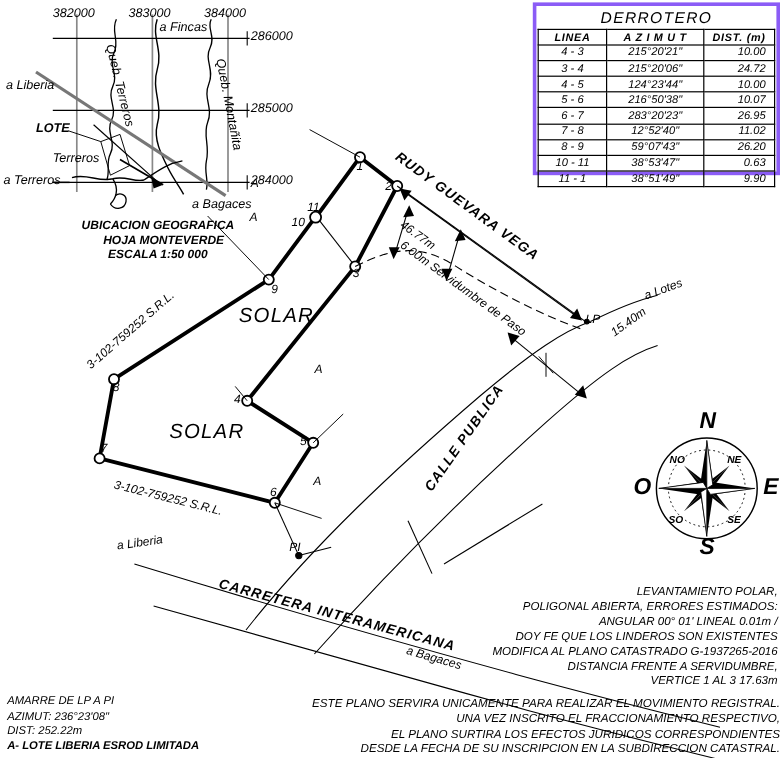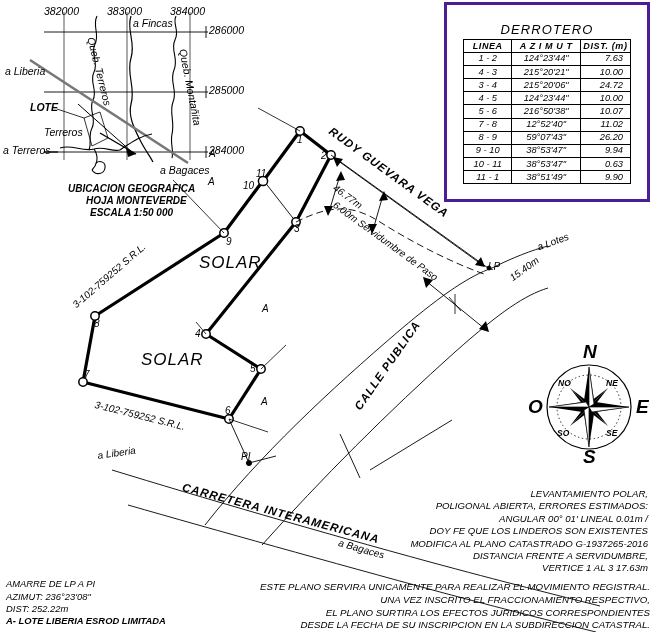--- a/index.html
+++ b/index.html
@@ -7,23 +7,23 @@
   body {
     font-family:"Liberation Sans", sans-serif;
     position:relative;
     color:#000;
   }
   .plan { position:absolute; left:0; top:0; width:652px; height:632px; }
   svg.layer { position:absolute; left:0; top:0; width:652px; height:632px; }
 
   
   #derrotero-table {
-    position:absolute; left:444px; top:2px; width:206px; height:200px;
-    background:#fff; border:3px solid #4c1d95;
-    padding:16px;
+    position:absolute; left:444px; top:2px; width:206px; height:144px;
+    background:#fff; border:3px solid #8b5cf6;
+    padding:1px;
   }
   #derrotero-table .tbl-title {
     text-align:center; font-style:italic; font-size:13px; letter-spacing:1.1px;
     padding:1px 0 2px 0; font-family:"Liberation Sans", sans-serif;
   }
   #derrotero-table table { width:100%; border-collapse:collapse; }
   #derrotero-table th, #derrotero-table td {
     border:1px solid #000; font-style:italic; font-size:9.3px;
     text-align:center; padding:0.6px 1px; line-height:1.18;
     font-family:"Liberation Sans", sans-serif; white-space:nowrap;
@@ -255,58 +255,53 @@
         </colgroup>
       <thead>
         <tr>
           <th>LINEA</th>
           <th>A Z I M U T</th>
           <th>DIST. (m)</th>
         </tr>
       </thead>
       <tbody>
         <tr>
-            <td>1 - 2</td>
-            <td>124°23'44"</td>
-            <td class="dist">7.63</td>
-          </tr>
-        <tr>
             <td>4 - 3</td>
             <td>215°20'21"</td>
             <td class="dist">10.00</td>
           </tr>
         <tr>
             <td>3 - 4</td>
             <td>215°20'06"</td>
             <td class="dist">24.72</td>
           </tr>
         <tr>
             <td>4 - 5</td>
             <td>124°23'44"</td>
             <td class="dist">10.00</td>
           </tr>
         <tr>
             <td>5 - 6</td>
             <td>216°50'38"</td>
             <td class="dist">10.07</td>
           </tr>
         <tr>
+            <td>6 - 7</td>
+            <td>283°20'23"</td>
+            <td class="dist">26.95</td>
+          </tr>
+        <tr>
             <td>7 - 8</td>
             <td>12°52'40"</td>
             <td class="dist">11.02</td>
           </tr>
         <tr>
             <td>8 - 9</td>
             <td>59°07'43"</td>
             <td class="dist">26.20</td>
-          </tr>
-        <tr>
-            <td>9 - 10</td>
-            <td>38°53'47"</td>
-            <td class="dist">9.94</td>
           </tr>
         <tr>
             <td>10 - 11</td>
             <td>38°53'47"</td>
             <td class="dist">0.63</td>
           </tr>
         <tr>
             <td>11 - 1</td>
             <td>38°51'49"</td>
             <td class="dist">9.90</td>

